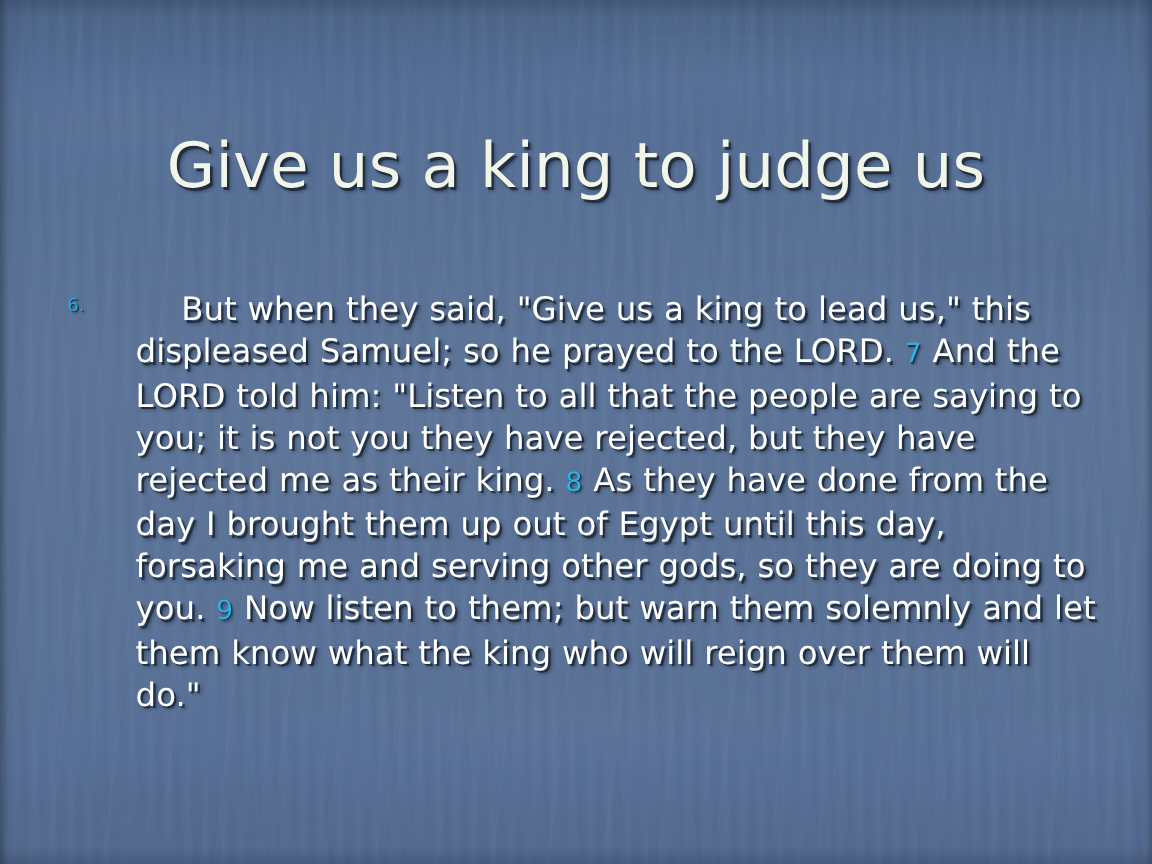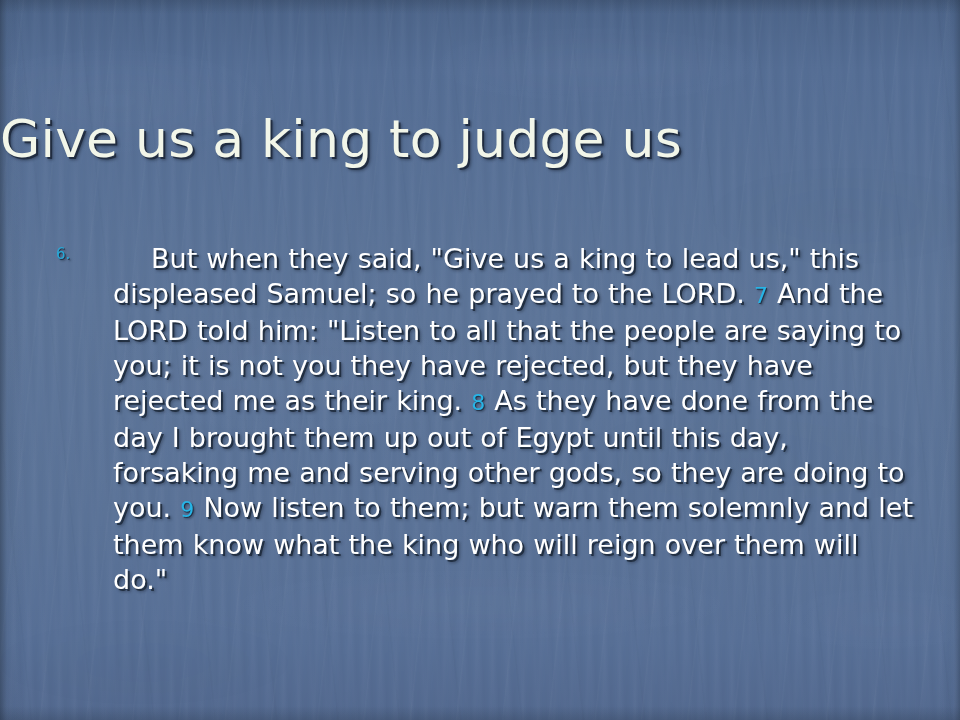--- a/index.html
+++ b/index.html
@@ -101,20 +101,21 @@
     inset: 0;
     z-index: 5;
   }
 
   
   .slide-title {
     position: absolute;
     left: 0;
     top: 76px;
     width: 960px;
+    text-align: center;
     font-size: 52px;
     font-weight: normal;
     line-height: 1.08;
     letter-spacing: 0.2px;
     color: #f2f6e9;
     text-shadow:
       2px 2px 0px rgba(22,32,48,0.72),
       3px 3px 3px rgba(18,26,40,0.45);
     white-space: nowrap;
   }

